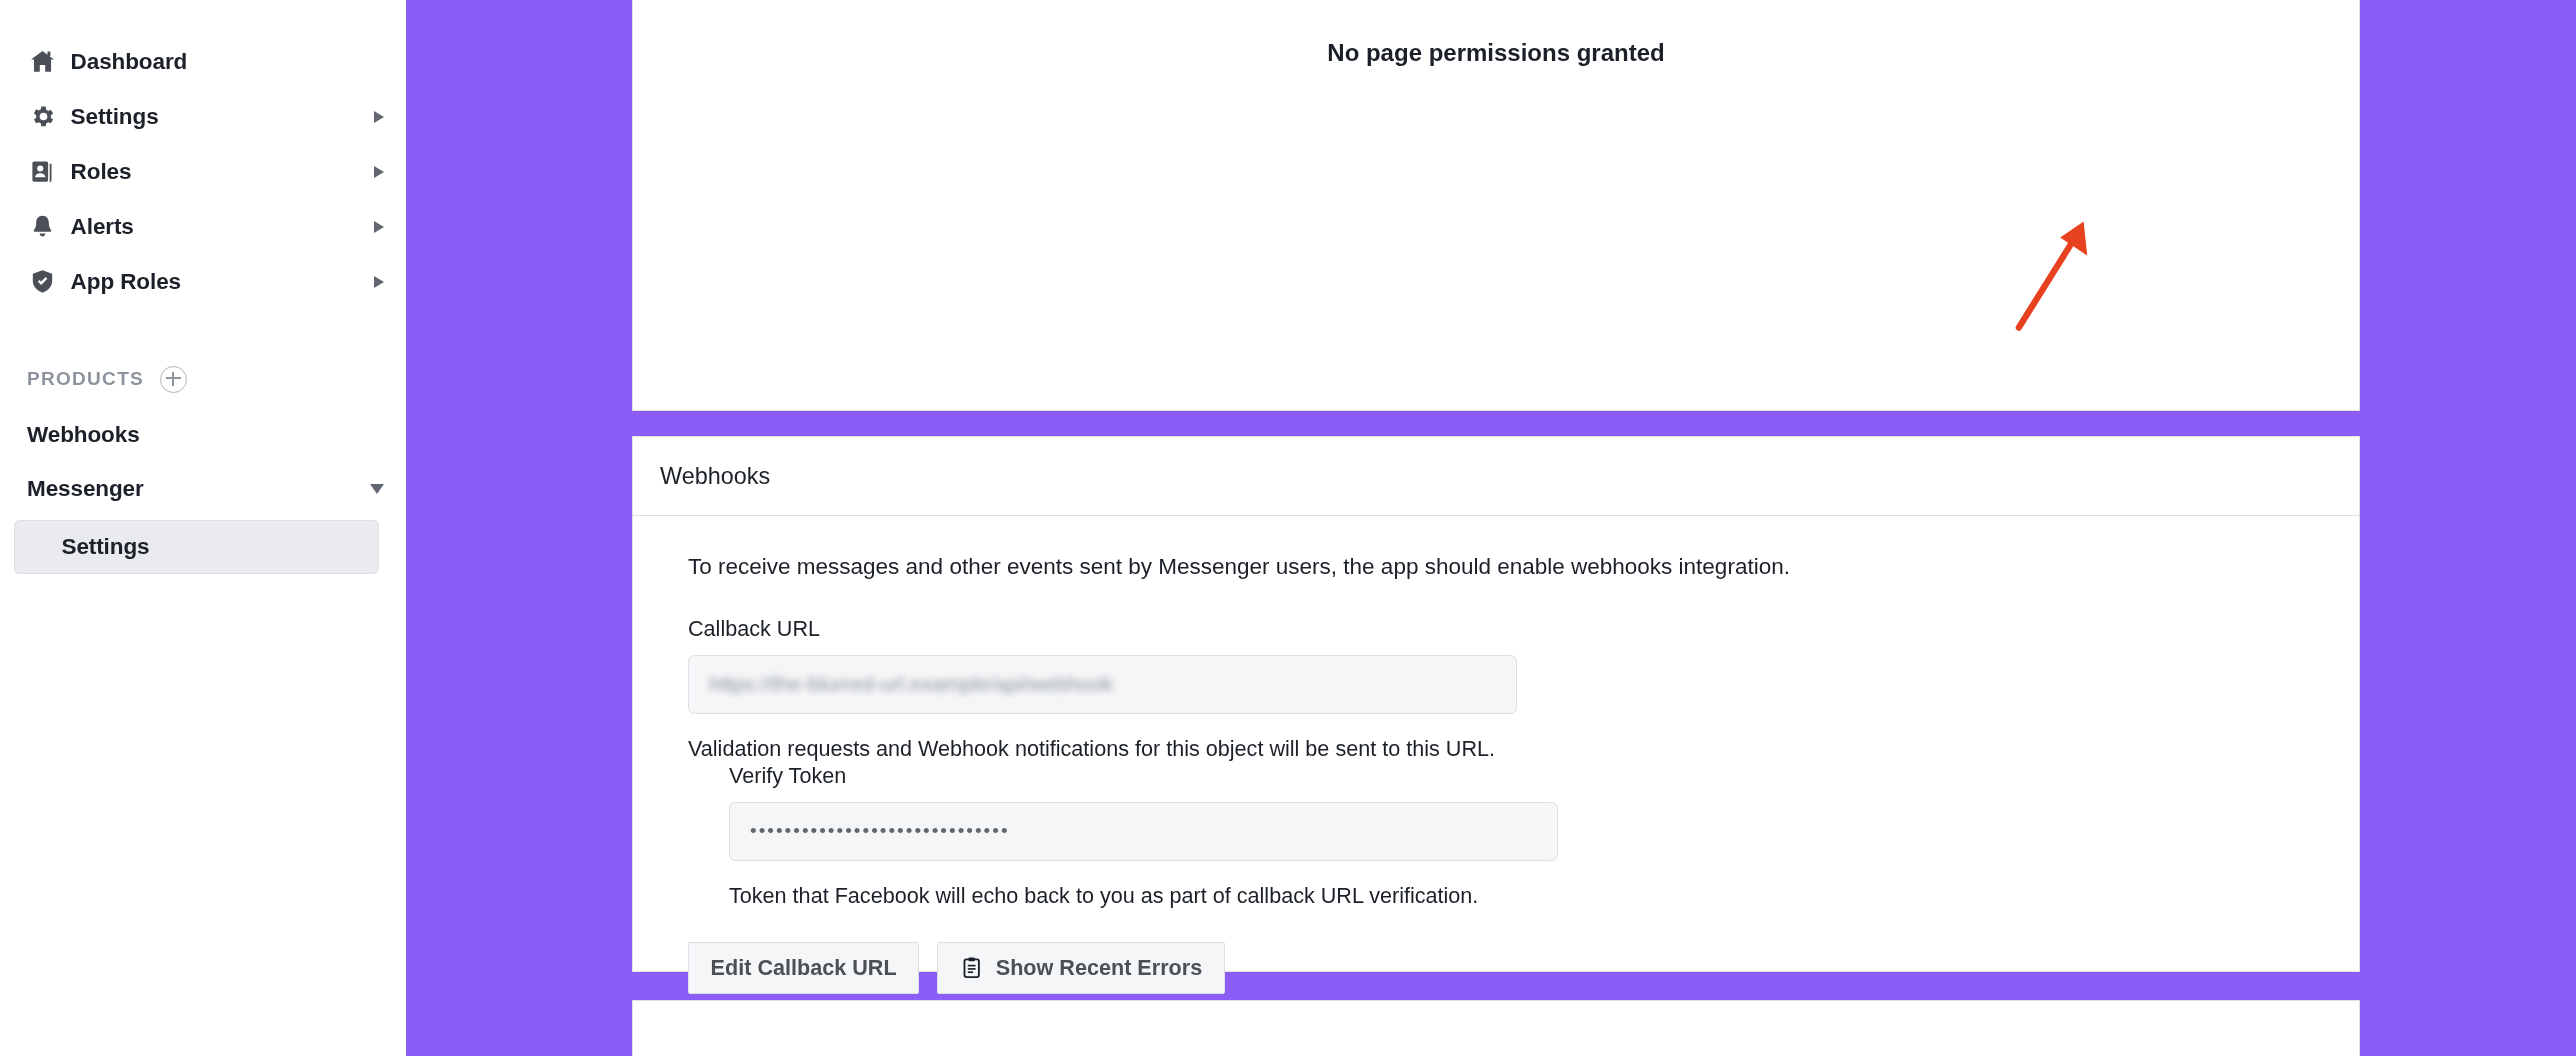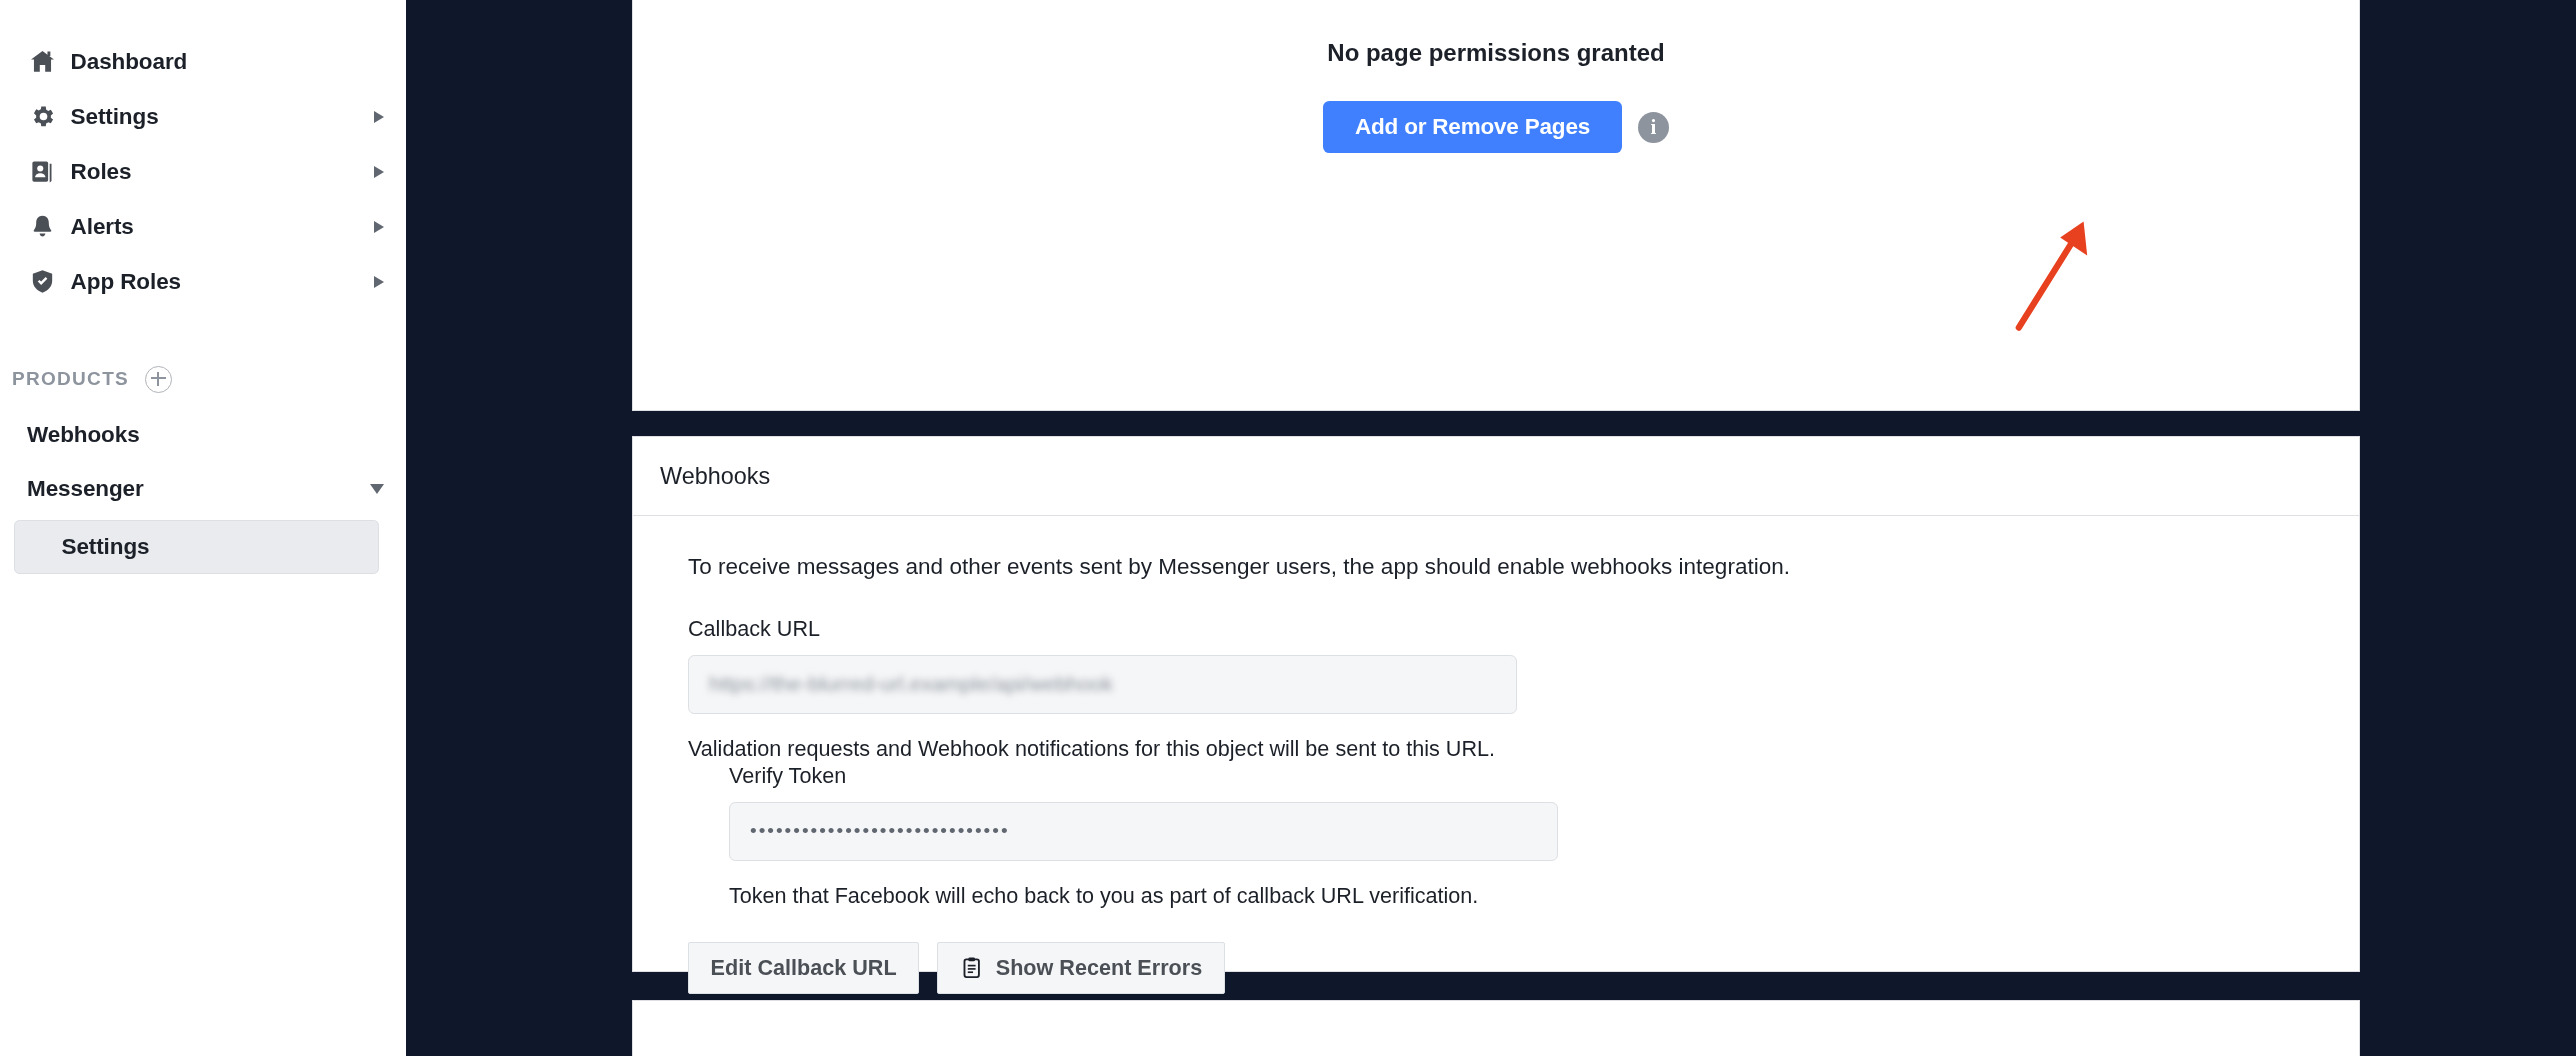--- a/index.html
+++ b/index.html
@@ -56,21 +56,21 @@
     width: 0; height: 0;
     border-left: 10px solid #606770;
     border-top: 6.3px solid transparent;
     border-bottom: 6.3px solid transparent;
   }
 
   
   #products-header {
     display: flex;
     align-items: center;
-    padding-left: 12px;
+    padding-left: 27px;
     margin-top: 50px;
     margin-bottom: 9px;
     height: 40px;
   }
   #products-header .ph-label {
     font-size: 19px;
     font-weight: bold;
     color: #8d949e;
     letter-spacing: 1.3px;
   }
@@ -123,21 +123,21 @@
     border: 0.9px solid #dcdfe3;
   }
   .sub-item .nav-label { font-size: 22.5px; }
 
   
   #main {
     position: absolute;
     left: 406px; top: 0;
     width: 2170px;
     height: 1056px;
-    background: #0f172a;
+    background: #8b5cf6;
   }
   .card {
     position: absolute;
     left: 226px;
     width: 1728px;
     background: #ffffff;
     border: 0.9px solid #dddfe2;
     box-sizing: border-box;
   }
   #card-permissions {
@@ -377,24 +377,20 @@
   </div>
 
 
 </div>
 
 <div id="main">
 
   <div class="card" id="card-permissions">
     <div id="perm-inner">
       <div id="perm-title">No page permissions granted</div>
-      <div id="perm-actions">
-        <button id="add-remove-pages-button">Add or Remove Pages</button>
-        <span id="info-icon">i</span>
-      </div>
     </div>
     <svg id="arrow-annotation" viewBox="0 0 150 130">
       <line x1="12" y1="124" x2="72" y2="28" stroke="#e8411f" stroke-width="7" stroke-linecap="round"></line>
       <polygon points="84,6 88,44 58,24" fill="#e8411f"></polygon>
     </svg>
   </div>
 
   <div class="card" id="card-webhooks">
     <div class="card-header">
       <span class="card-header-title">Webhooks</span>

